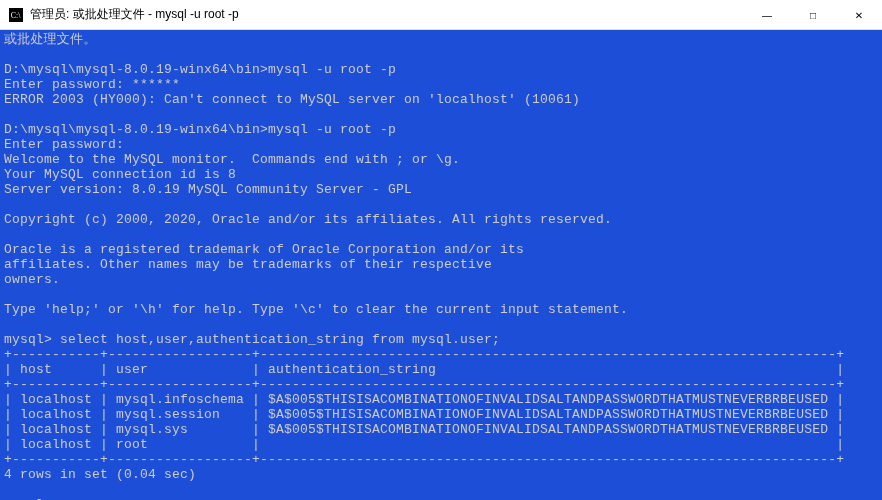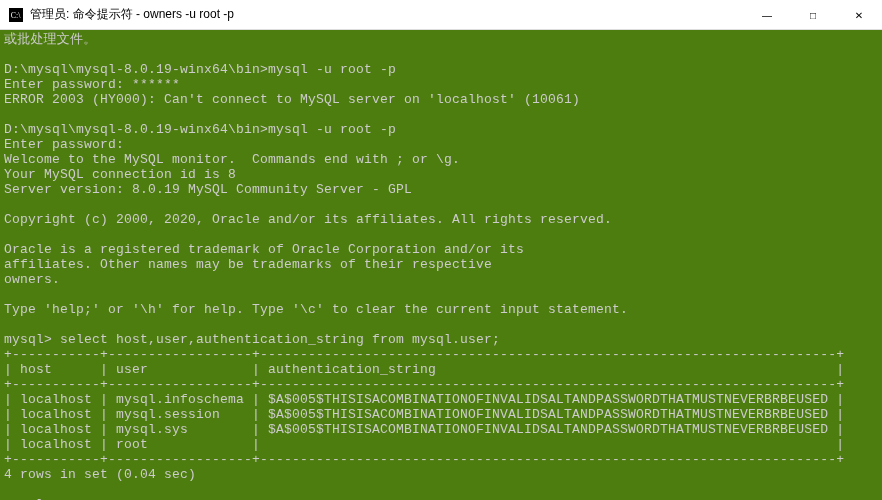--- a/index.html
+++ b/index.html
@@ -43,42 +43,42 @@
       display: flex;
       align-items: center;
       justify-content: center;
       font-family: "Segoe UI Symbol", sans-serif;
       font-size: 10px;
       color: #000;
     }
     .terminal {
       width: 100%;
       height: calc(100% - 30px);
-      background: #4d7c0f;
+      background: #1d4ed8;
       color: #ccc;
       font-size: 13px;
       line-height: 15px;
       padding: 2px 0 0 4px;
       white-space: pre;
       overflow: hidden;
       letter-spacing: 0.2px;
     }
     .tline { display: block; }
   </style>
 </head>
 <body>
 
 <div class="titlebar">
   <span class="titlebar-icon">
     <svg viewBox="0 0 16 16">
         <rect x="0" y="0" width="16" height="16" fill="#000"></rect>
         <text x="2" y="11" font-size="9" fill="#fff" font-family="Consolas">C:\</text>
       </svg>
   </span>
-  <span class="titlebar-text">管理员: 命令提示符 - owners  -u root -p</span>
+  <span class="titlebar-text">管理员: 或批处理文件 - mysql  -u root -p</span>
   <div class="window-controls">
     <div class="window-btn">—</div>
     <div class="window-btn">□</div>
     <div class="window-btn close">✕</div>
   </div>
 </div>
 
 <div class="terminal" id="terminal"><span class="tline">或批处理文件。</span><span class="tline">&nbsp;</span><span class="tline">D:\mysql\mysql-8.0.19-winx64\bin&gt;mysql -u root -p</span><span class="tline">Enter password: ******</span><span class="tline">ERROR 2003 (HY000): Can't connect to MySQL server on 'localhost' (10061)</span><span class="tline">&nbsp;</span><span class="tline">D:\mysql\mysql-8.0.19-winx64\bin&gt;mysql -u root -p</span><span class="tline">Enter password:</span><span class="tline">Welcome to the MySQL monitor.  Commands end with ; or \g.</span><span class="tline">Your MySQL connection id is 8</span><span class="tline">Server version: 8.0.19 MySQL Community Server - GPL</span><span class="tline">&nbsp;</span><span class="tline">Copyright (c) 2000, 2020, Oracle and/or its affiliates. All rights reserved.</span><span class="tline">&nbsp;</span><span class="tline">Oracle is a registered trademark of Oracle Corporation and/or its</span><span class="tline">affiliates. Other names may be trademarks of their respective</span><span class="tline">owners.</span><span class="tline">&nbsp;</span><span class="tline">Type 'help;' or '\h' for help. Type '\c' to clear the current input statement.</span><span class="tline">&nbsp;</span><span class="tline">mysql&gt; select host,user,authentication_string from mysql.user;</span><span class="tline">+-----------+------------------+------------------------------------------------------------------------+</span><span class="tline">| host      | user             | authentication_string                                                  |</span><span class="tline">+-----------+------------------+------------------------------------------------------------------------+</span><span class="tline">| localhost | mysql.infoschema | $A$005$THISISACOMBINATIONOFINVALIDSALTANDPASSWORDTHATMUSTNEVERBRBEUSED |</span><span class="tline">| localhost | mysql.session    | $A$005$THISISACOMBINATIONOFINVALIDSALTANDPASSWORDTHATMUSTNEVERBRBEUSED |</span><span class="tline">| localhost | mysql.sys        | $A$005$THISISACOMBINATIONOFINVALIDSALTANDPASSWORDTHATMUSTNEVERBRBEUSED |</span><span class="tline">| localhost | root             |                                                                        |</span><span class="tline">+-----------+------------------+------------------------------------------------------------------------+</span><span class="tline">4 rows in set (0.04 sec)</span><span class="tline">&nbsp;</span><span class="tline">mysql&gt;</span></div>
 
 </body></html>

